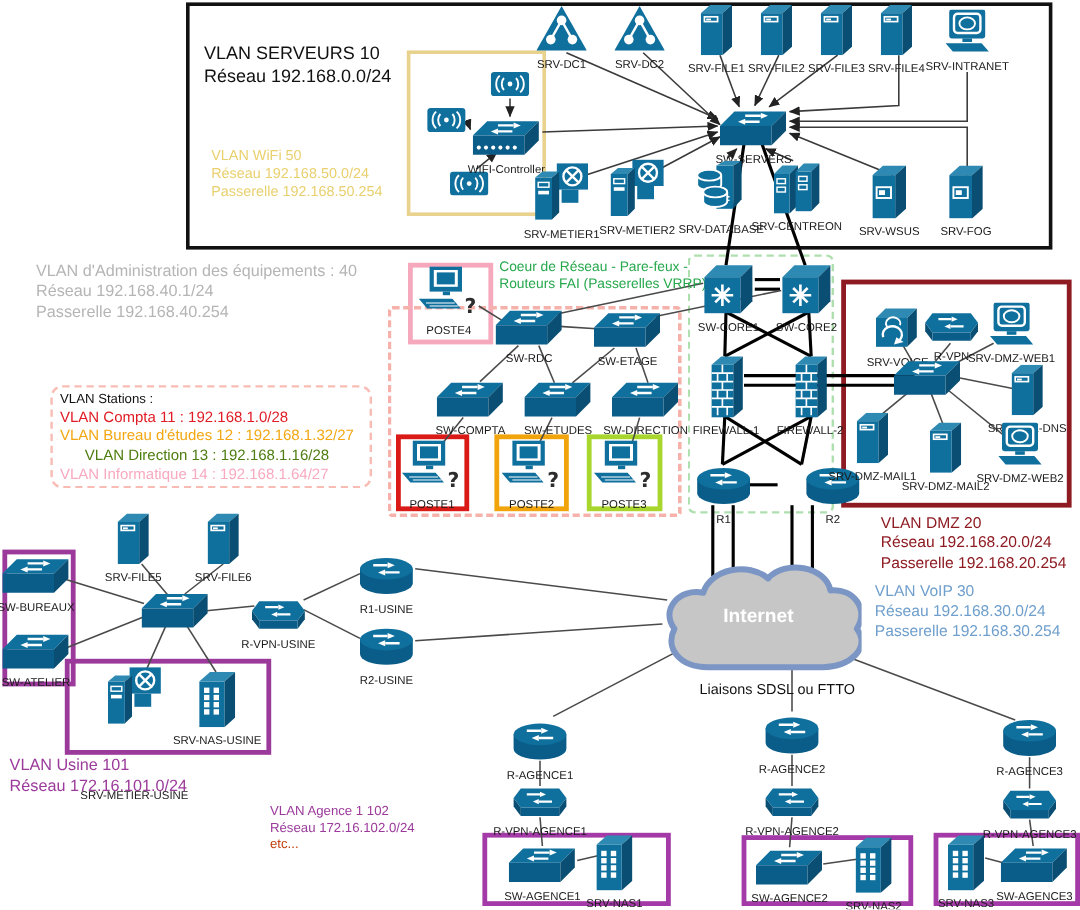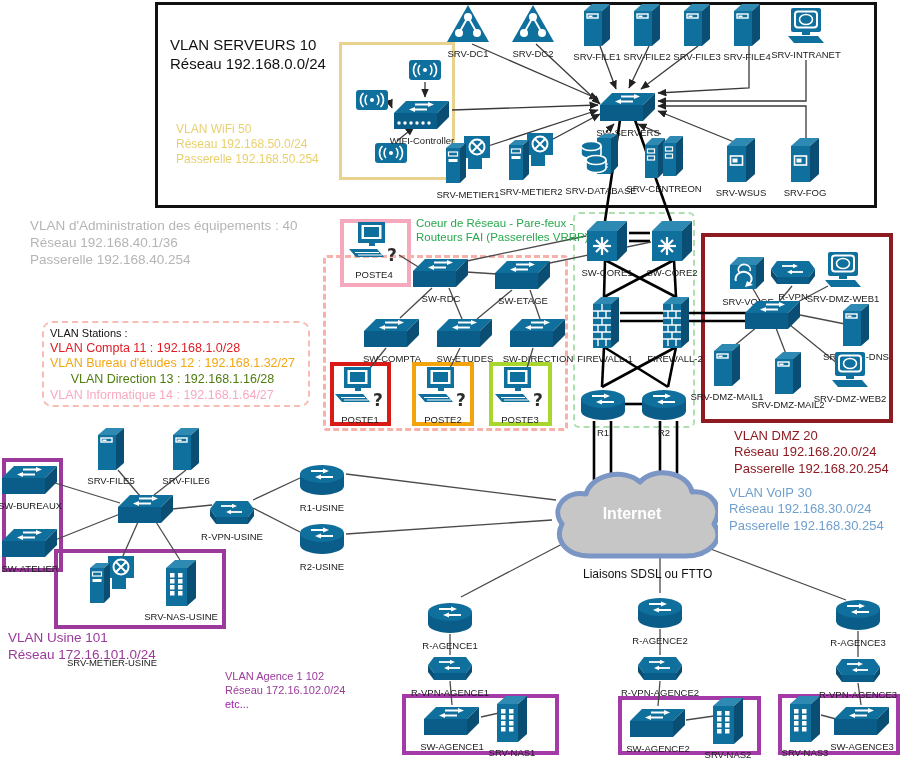--- a/index.html
+++ b/index.html
@@ -128,21 +128,21 @@
         <div style="color: rgb(17, 17, 17);">VLAN SERVEURS 10</div>
         <div style="color: rgb(17, 17, 17);">Réseau 192.168.0.0/24</div>
       </div>
       <div class="textblock" style="left: 176px; top: 122px; font-size: 12px;">
         <div style="color: rgb(233, 208, 110);">VLAN WiFi 50</div>
         <div style="color: rgb(233, 208, 110);">Réseau 192.168.50.0/24</div>
         <div style="color: rgb(233, 208, 110);">Passerelle 192.168.50.254</div>
       </div>
       <div class="textblock" style="left: 30px; top: 218px; font-size: 13.5px;">
         <div style="color: rgb(181, 181, 181);">VLAN d'Administration des équipements : 40</div>
-        <div style="color: rgb(181, 181, 181);">Réseau 192.168.40.1/36</div>
+        <div style="color: rgb(181, 181, 181);">Réseau 192.168.40.1/24</div>
         <div style="color: rgb(181, 181, 181);">Passerelle 192.168.40.254</div>
       </div>
       <div class="textblock" style="left: 416px; top: 216px; font-size: 11.5px;">
         <div style="color: rgb(39, 168, 77);">Coeur de Réseau - Pare-feux -</div>
         <div style="color: rgb(39, 168, 77);">Routeurs FAI (Passerelles VRRP)</div>
       </div>
       <div class="textblock" style="left: 50px; top: 327px; font-size: 12.5px;">
         <div style="color: rgb(17, 17, 17); font-size: 11px;">VLAN Stations :</div>
         <div style="color: rgb(224, 27, 36);">VLAN Compta 11 : 192.168.1.0/28</div>
         <div style="color: rgb(243, 167, 18);">VLAN Bureau d'études 12 : 192.168.1.32/27</div>
@@ -162,21 +162,21 @@
       <div class="textblock" style="left: 8px; top: 630px; font-size: 13.5px;">
         <div style="color: rgb(155, 58, 155);">VLAN Usine 101</div>
         <div style="color: rgb(155, 58, 155);">Réseau 172.16.101.0/24</div>
       </div>
       <div class="textblock" style="left: 583px; top: 567px; font-size: 12px;">
         <div style="color: rgb(17, 17, 17);">Liaisons SDSL ou FTTO</div>
       </div>
       <div class="textblock" style="left: 225px; top: 670px; font-size: 11px;">
         <div style="color: rgb(155, 58, 155);">VLAN Agence 1 102</div>
         <div style="color: rgb(155, 58, 155);">Réseau 172.16.102.0/24</div>
-        <div style="color: #a21caf;">etc...</div>
+        <div style="color: #c2410c;">etc...</div>
       </div>
     </div>
   <div id="nodes">
       <div class="node" style="left: 403px; top: 5px;">
         <span><svg width="42" height="38" viewBox="0 0 42 38" xmlns="http://www.w3.org/2000/svg">
             <polygon points="21,0 42,37 0,37" fill="#0f6f9d"></polygon>
             <g stroke="#ffffff" stroke-width="2">
               <line x1="21" y1="12" x2="12" y2="28"></line>
               <line x1="21" y1="12" x2="30" y2="28"></line>
             </g>
@@ -436,21 +436,21 @@
             <ellipse cx="24" cy="13" rx="22" ry="9" fill="#0f6f9d"></ellipse>
             <g stroke="#ffffff" stroke-width="2">
               <line x1="13" y1="10" x2="25" y2="10"></line>
               <line x1="35" y1="16" x2="23" y2="16"></line>
             </g>
             <polygon points="25,7.5 31,10 25,12.5" fill="#ffffff"></polygon>
             <polygon points="23,13.5 17,16 23,18.5" fill="#ffffff"></polygon>
           </svg></span>
         <div class="nlabel">R1</div>
       </div>
-      <div class="node" style="left: 599px; top: 386px;">
+      <div class="node" style="left: 629px; top: 386px;">
         <span><svg width="48" height="36" viewBox="0 0 48 36" xmlns="http://www.w3.org/2000/svg">
             <path d="M2,13 v12 a22,9 0 0 0 44,0 v-12 z" fill="#0b5d89"></path>
             <ellipse cx="24" cy="13" rx="22" ry="9" fill="#0f6f9d"></ellipse>
             <g stroke="#ffffff" stroke-width="2">
               <line x1="13" y1="10" x2="25" y2="10"></line>
               <line x1="35" y1="16" x2="23" y2="16"></line>
             </g>
             <polygon points="25,7.5 31,10 25,12.5" fill="#ffffff"></polygon>
             <polygon points="23,13.5 17,16 23,18.5" fill="#ffffff"></polygon>
           </svg></span>

